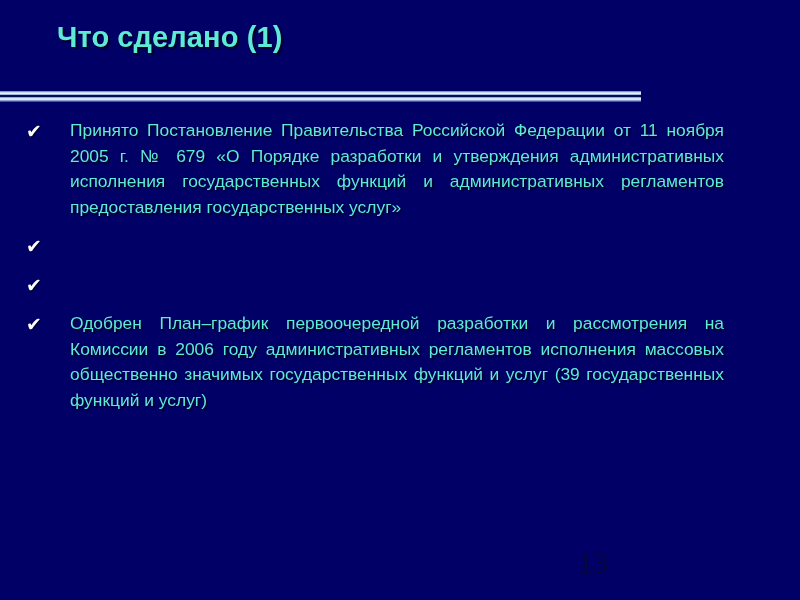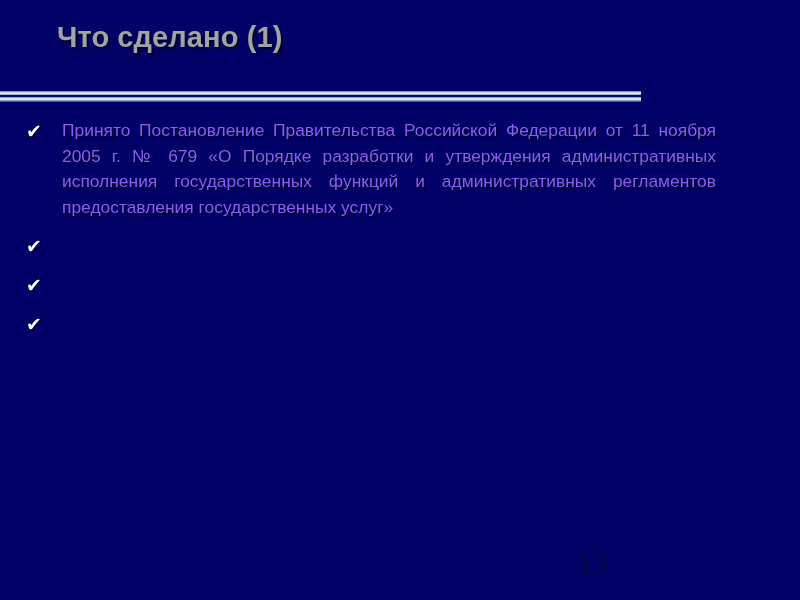--- a/index.html
+++ b/index.html
@@ -26,21 +26,21 @@
     position: absolute;
     left: 0;
     top: 18px;
     width: 800px;
     height: 62px;
   }
   .slide-title {
     position: absolute;
     left: 57px;
     top: 0;
-    color: #a3a3a3;
+    color: #5eead4;
     font-size: 29px;
     font-weight: bold;
     letter-spacing: 0.1px;
     line-height: 38px;
     text-shadow: 2px 2px 1px rgba(0,0,30,0.85);
     white-space: nowrap;
   }
 
   
   .divider {
@@ -85,22 +85,22 @@
     padding-right: 0px;
     color: #ffffff;
     font-size: 19px;
     line-height: 26px;
     font-weight: bold;
     text-shadow: 1px 1px 1px rgba(0,0,30,0.8);
     font-family: "DejaVu Sans", sans-serif;
   }
   .bullet-text {
     width: 654px;
-    margin-left: 20px;
-    color: #8b5cf6;
+    margin-left: 28px;
+    color: #5eead4;
     font-size: 17.4px;
     line-height: 25.5px;
     text-align: justify;
     text-justify: inter-word;
     text-shadow: 1.5px 1.5px 1px rgba(0,0,35,0.85);
     word-spacing: 0px;
   }
   .bullet-text.last-full::after {
     content: "";
     display: inline-block;
@@ -149,19 +149,20 @@
     <div class="bullet-row">
       <div class="bullet-mark">✔</div>
     </div>
 
     <div class="bullet-row">
       <div class="bullet-mark">✔</div>
     </div>
 
     <div class="bullet-row">
       <div class="bullet-mark">✔</div>
+      <div class="bullet-text">Одобрен План–график первоочередной разработки и рассмотрения на Комиссии в 2006 году административных регламентов исполнения массовых общественно значимых государственных функций и услуг (39 государственных функций и услуг)</div>
     </div>
 
   </div>
 
   <div class="page-number">13</div>
 
 </div>
 
 </body></html>

